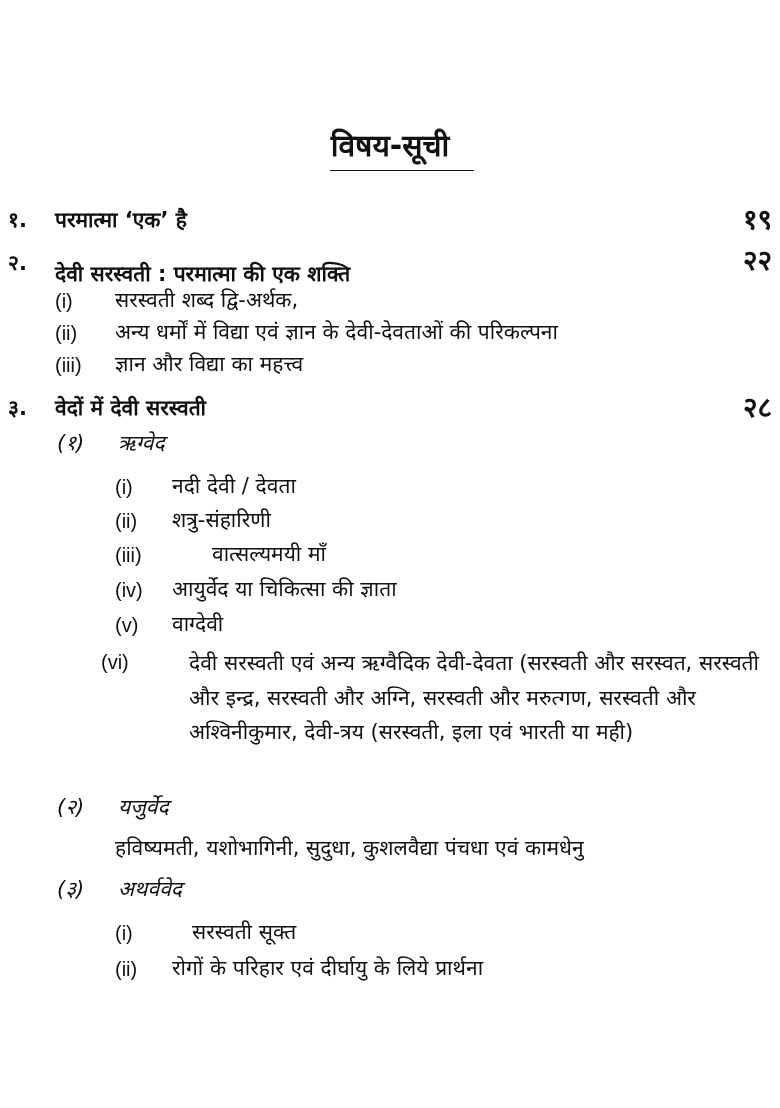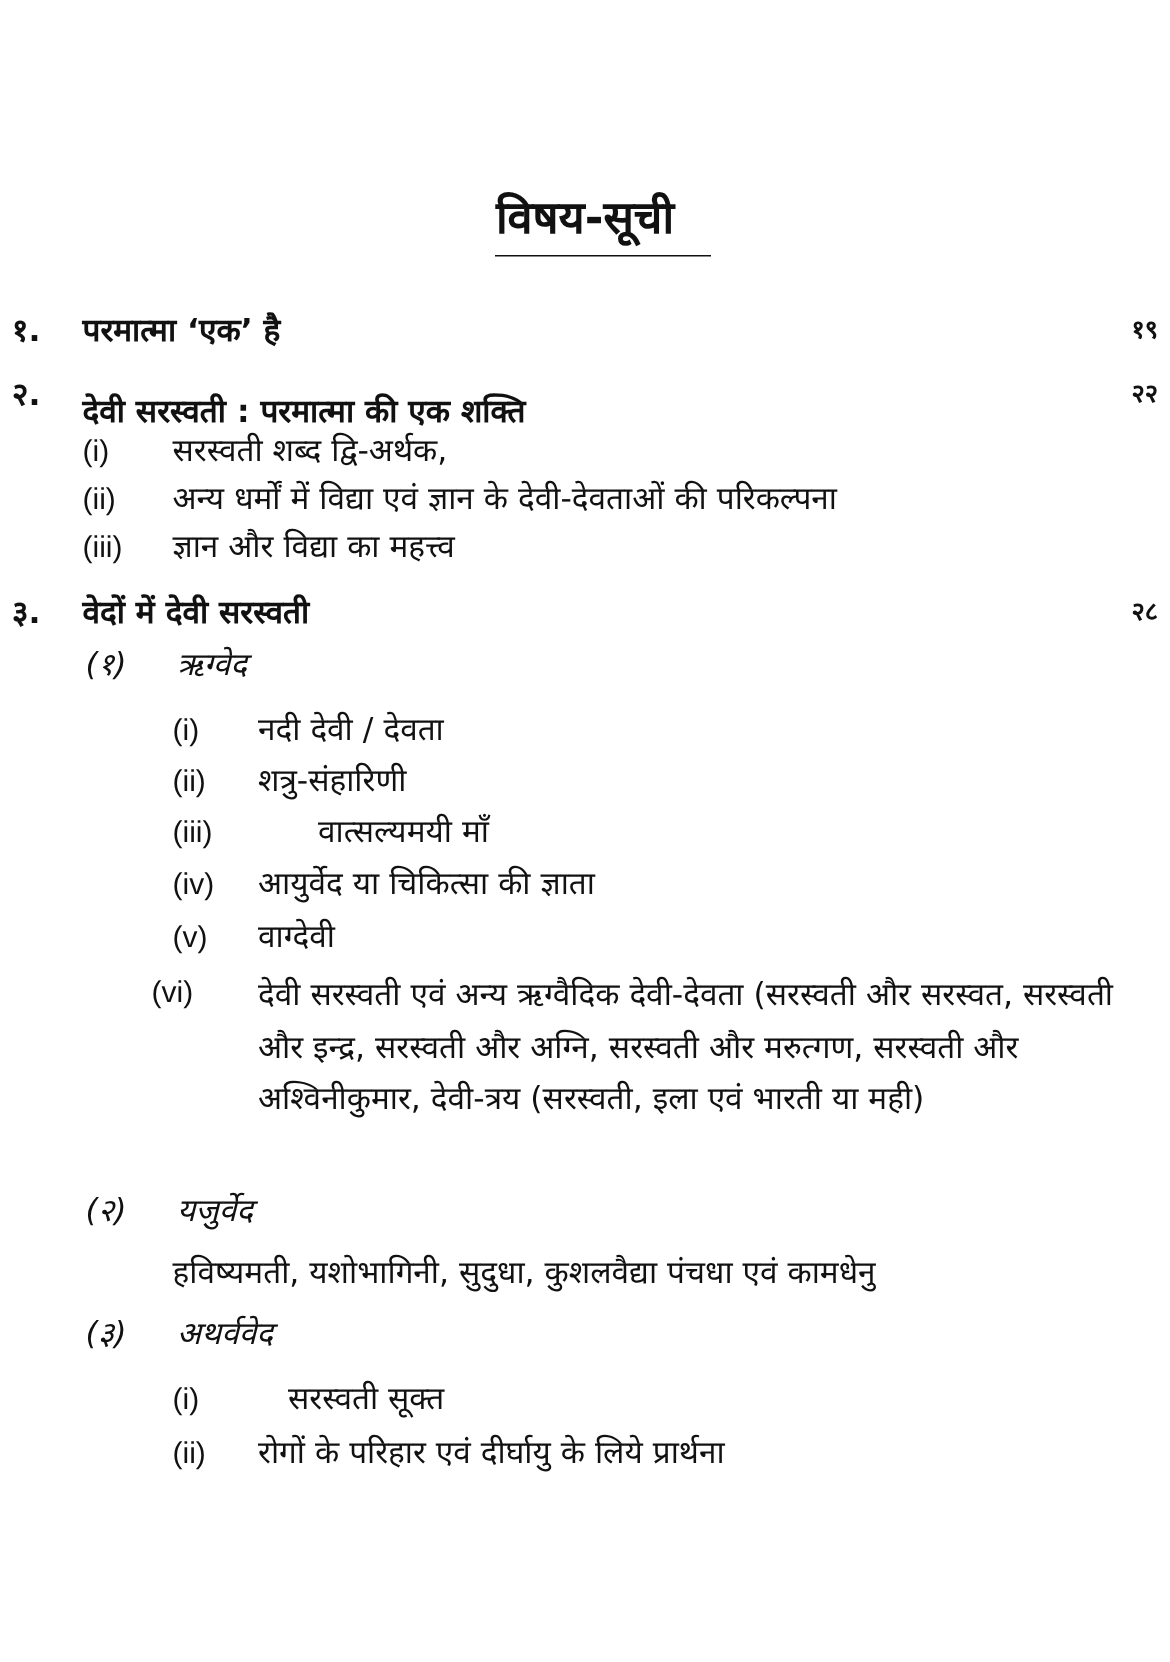--- a/index.html
+++ b/index.html
@@ -11,43 +11,43 @@
   .title {
     position:absolute; left:0; width:780px; top:128px; text-align:center;
     font-size:30px; font-weight:bold; line-height:36px;
   }
   .title-rule {
     position:absolute; left:330px; width:144px; top:170px; height:0;
     border-top:1.5px solid #111;
   }
   .row { position:absolute; font-size:21px; line-height:30px; white-space:nowrap; }
   .bold { font-weight:bold; }
-  .page { position:absolute; right:8px; font-size:17px; line-height:30px; font-weight:bold; }
+  .page { position:absolute; right:8px; font-size:28px; line-height:30px; font-weight:bold; }
   .roman { font-family: "Liberation Sans", sans-serif; font-size:20px; }
   .italic { font-style:italic; }
-  .wrap { white-space:normal; width:590px; }
+  .wrap { white-space:normal; width:590px;margin-left:17px; }
 </style>
 </head>
 <body>
 
 <div>
 
   <div class="title">विषय-सूची</div>
   <div class="title-rule"></div>
 
   <div>
     <div class="row bold" style="top:205px;left:8px;">१.</div>
     <div class="row bold" style="top:205px;left:55px;">परमात्मा ‘एक’ है</div>
     <div class="page" style="top:205px;">१९</div>
   </div>
 
   <div>
     <div class="row bold" style="top:248px;left:8px;">२.</div>
     <div class="row bold" style="top:248px;left:55px;margin-top:11px;">देवी सरस्वती : परमात्मा की एक शक्ति</div>
-    <div class="page" style="top:248px;">२२</div>
+    <div class="page" style="top:248px;font-family:Liberation Mono, monospace;">२२</div>
 
     <div class="row roman" style="top:286px;left:55px;">(i)</div>
     <div class="row" style="top:285px;left:115px;">सरस्वती शब्द द्वि-अर्थक,</div>
 
     <div class="row roman" style="top:318px;left:55px;">(ii)</div>
     <div class="row" style="top:317px;left:115px;">अन्य धर्मों में विद्या एवं ज्ञान के देवी-देवताओं की परिकल्पना</div>
 
     <div class="row roman" style="top:350px;left:55px;">(iii)</div>
     <div class="row" style="top:349px;left:115px;">ज्ञान और विद्या का महत्त्व</div>
   </div>

